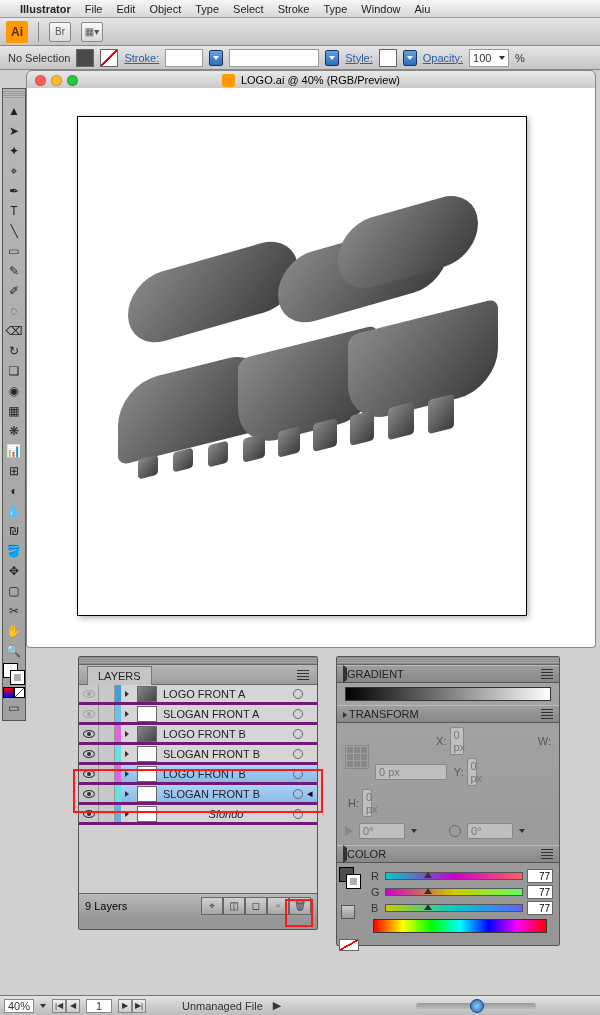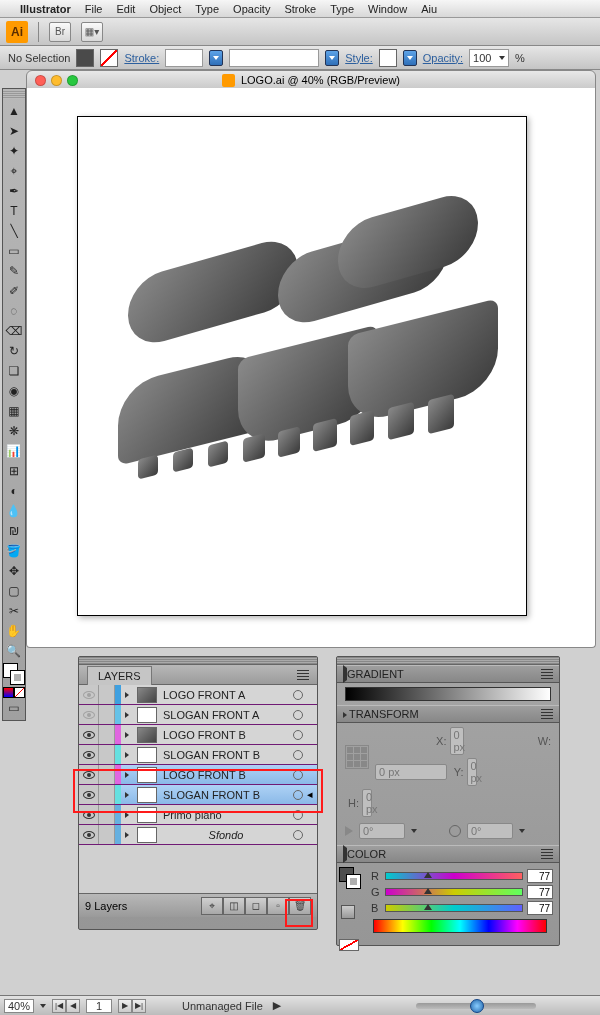--- a/index.html
+++ b/index.html
@@ -56,21 +56,21 @@
   .panel-grip { height:8px; background: repeating-linear-gradient(#888,#888 1px,#aaa 1px,#aaa 2px); border-bottom:1px solid #666;}
   .panel-tab { height:20px; background:linear-gradient(#b8b8b8,#9b9b9b); display:flex;align-items:center; padding:0 8px; color:#222; font-weight: normal; border-bottom:1px solid #666; justify-content:space-between; }
   .panel-tab .title { background:#c5c5c5; padding: 3px 10px; border:1px solid #777; border-bottom:none; position:relative; top:1px;}
   .accordion-hdr { height:18px; background:linear-gradient(#9e9e9e,#878787); border-top:1px solid #bbb; border-bottom:1px solid #555; display:flex; align-items:center; padding:0 6px; gap:4px; color:#222; justify-content:space-between;}
   .twirl { width:0;height:0;border-top:3px solid transparent;border-bottom:3px solid transparent;border-left:4px solid #333;}
   .twirl.open { transform: rotate(90deg);}
 
   
   #layers-panel { top: 656px; left: 78px; width: 240px; height: 274px; }
   .layers-body { background:#d0d0d0; height: 208px; overflow:hidden; }
-  .layer-row { height:20px; display:flex; align-items:center; border-bottom:1px solid #701a75; background:#d5d5d5; }
+  .layer-row { height:20px; display:flex; align-items:center; border-bottom:3px solid #701a75; background:#d5d5d5; }
   .layer-row.sel { background: linear-gradient(#aed2f5,#8bb9e8); }
   .vis-col { width:20px; height:100%; border-right:1px solid #999; display:flex;align-items:center;justify-content:center;background:#c8c8c8;}
   .lock-col { width:16px; height:100%; border-right:1px solid #999; background:#c8c8c8;}
   .color-col { width:6px; height:100%; }
   .twirl-col { width:14px; height:100%; display:flex;align-items:center;justify-content:center;}
   .thumb-col { width:20px; height:16px; border:1px solid #666; background:#fff; margin:0 2px; display:flex;align-items:center;justify-content:center;}
   .thumb-col.art { background: linear-gradient(135deg,#888,#444); }
   .layer-name { flex:1; padding-left:4px; color:#222; }
   .layer-name.italic { font-style: italic; text-align: center; }
   .target-col { width:18px; display:flex;align-items:center;justify-content:center;}
@@ -123,21 +123,21 @@
 </head>
 <body>
 
 <div class="mac-menu">
   <span class="apple"></span>
   <span class="app-name">Illustrator</span>
   <span>File</span>
   <span>Edit</span>
   <span>Object</span>
   <span>Type</span>
-  <span>Opacity</span>
+  <span>Select</span>
   <span>Stroke</span>
   <span>Type</span>
   <span>Window</span>
   <span>Aiu</span>
 </div>
 
 <div class="app-bar">
   <div class="ai-logo">Ai</div>
   <div style="width:1px;height:20px;background:#888;"></div>
   <div class="btn-box">Br</div>
@@ -352,36 +352,20 @@
       <div class="layer-row">
         <div class="vis-col">
           <span class="eye-icon"></span>
         </div>
         <div class="lock-col"></div>
         <div class="color-col" style="background:#66b0e0"></div>
         <div class="twirl-col">
           <span class="mini-tri"></span>
         </div>
         <div class="thumb-col "></div>
-        <div class="layer-name">Primo piano</div>
-        <div class="target-col">
-          <span class="target-ring"></span>
-        </div>
-        <div class="end-col"></div>
-      </div>
-      <div class="layer-row">
-        <div class="vis-col">
-          <span class="eye-icon"></span>
-        </div>
-        <div class="lock-col"></div>
-        <div class="color-col" style="background:#66b0e0"></div>
-        <div class="twirl-col">
-          <span class="mini-tri"></span>
-        </div>
-        <div class="thumb-col "></div>
         <div class="layer-name italic">Sfondo</div>
         <div class="target-col">
           <span class="target-ring"></span>
         </div>
         <div class="end-col"></div>
       </div>
     </div>
   <div class="layers-footer">
     <span>9 Layers</span>
     <div class="footer-icons">

